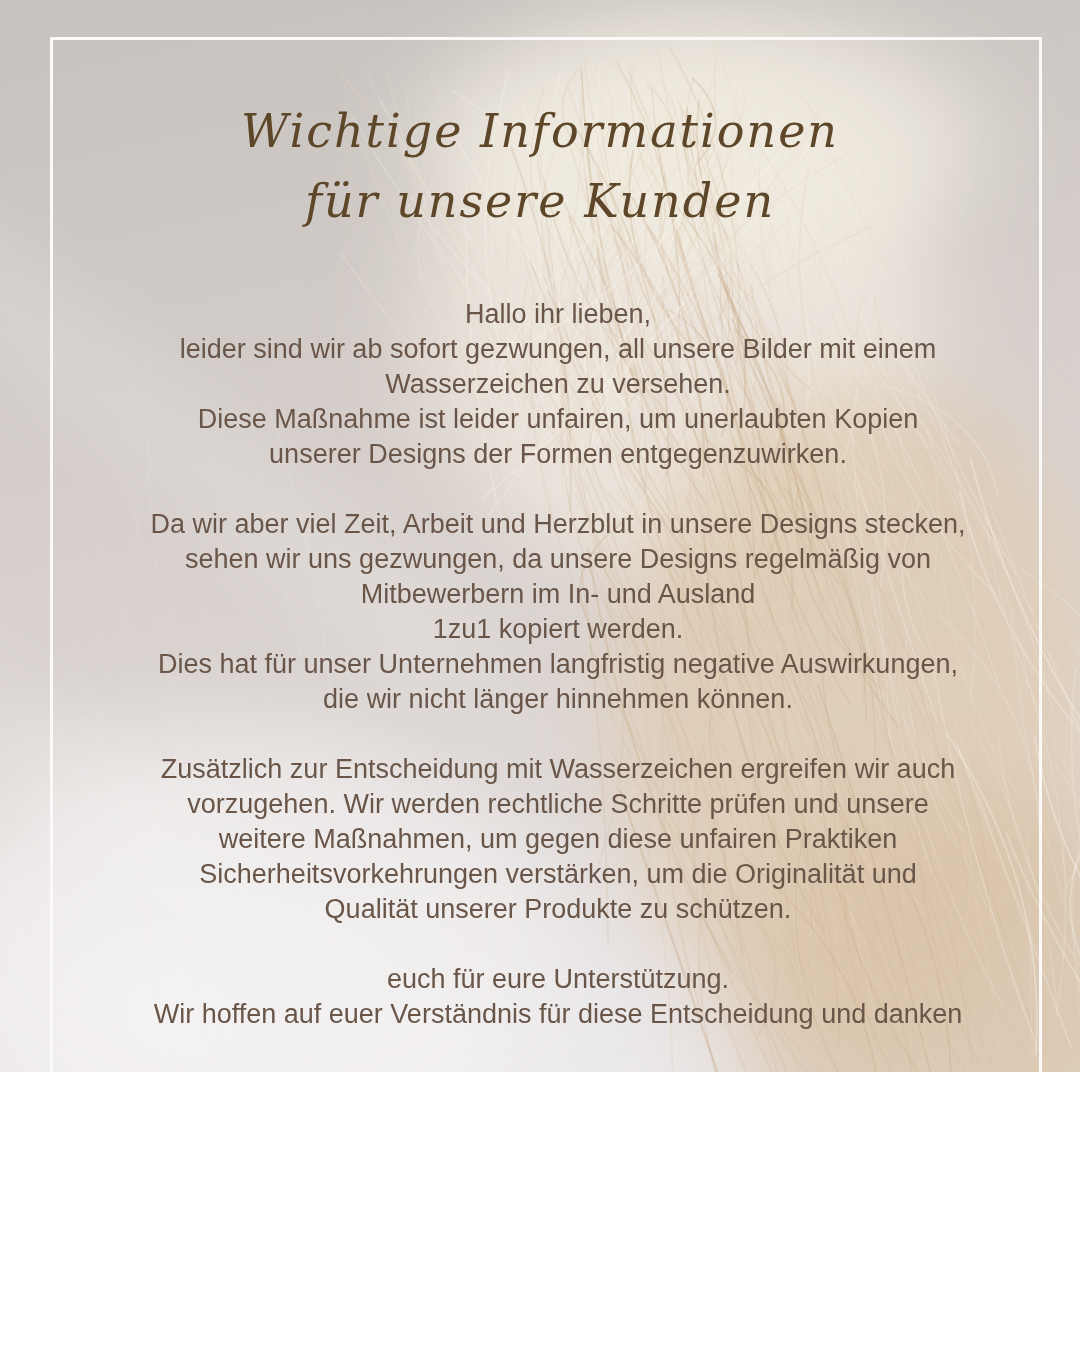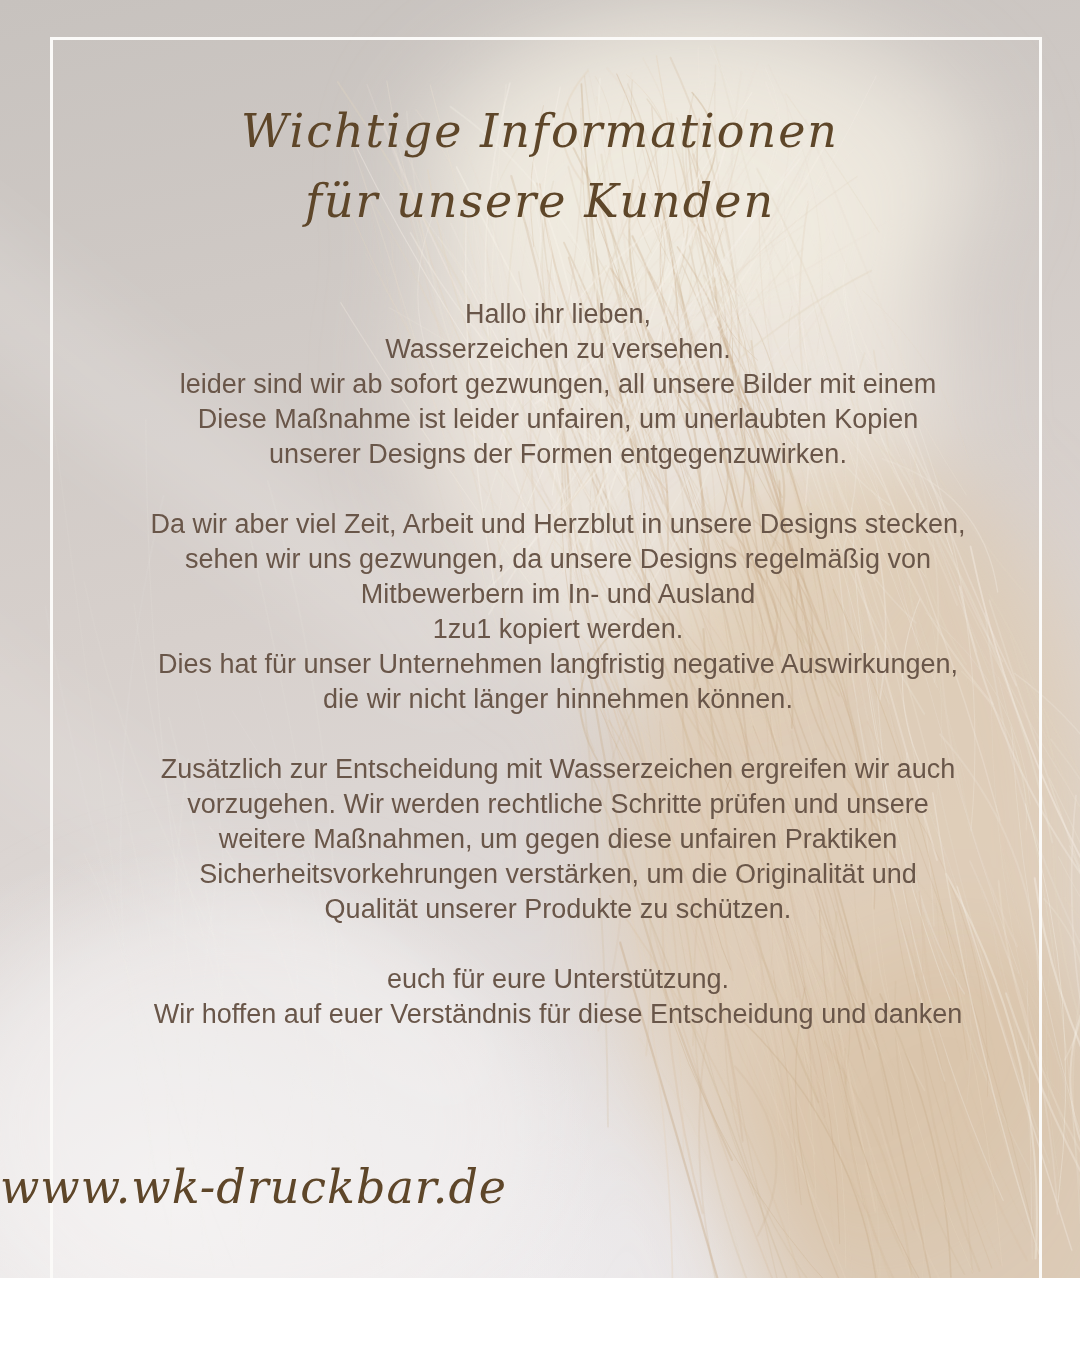--- a/index.html
+++ b/index.html
@@ -6,21 +6,21 @@
     --title-color:#5e4629;
     --body-color:#695649;
     --frame-color:#fbfaf8;
     --bg-top:#c7c2be;
     --bg-mid:#d7d0cc;
     --bg-bottom:#e9e6e7;
   }
   html,body{margin:0;padding:0;}
   .page{
     position:relative;
-    width:1080px;height:1278px;
+    width:1080px;height:1072px;
     overflow:hidden;
     font-family:"Liberation Sans",sans-serif;
     background-image:
       radial-gradient(620px 500px at 16% 94%, rgba(249,247,247,.85), rgba(249,247,247,0) 70%),
       radial-gradient(500px 380px at 50% 100%, rgba(240,238,240,.7), rgba(240,238,240,0) 75%),
       linear-gradient(168deg, var(--bg-top) 0%, var(--bg-mid) 45%, var(--bg-bottom) 100%);
     text-decoration: underline;
   }
   .pampas{
     position:absolute;inset:0;width:100%;height:100%;z-index:1;
@@ -649,22 +649,22 @@
 
   <div class="title-block">
     <div class="title-line">Wichtige Informationen</div>
     <div class="title-line">für unsere Kunden</div>
   </div>
 
   <div class="body-block">
 
     <div class="para">
       <div class="bline">Hallo ihr lieben,</div>
+      <div class="bline">leider sind wir ab sofort gezwungen, all unsere Bilder mit einem</div>
       <div class="bline">Wasserzeichen zu versehen.</div>
-      <div class="bline">leider sind wir ab sofort gezwungen, all unsere Bilder mit einem</div>
       <div class="bline">Diese Maßnahme ist leider unfairen, um unerlaubten Kopien</div>
       <div class="bline">unserer Designs der Formen entgegenzuwirken.</div>
     </div>
 
     <div class="para">
       <div class="bline">Da wir aber viel Zeit, Arbeit und Herzblut in unsere Designs stecken,</div>
       <div class="bline">sehen wir uns gezwungen, da unsere Designs regelmäßig von</div>
       <div class="bline">Mitbewerbern im In- und Ausland</div>
       <div class="bline">1zu1 kopiert werden.</div>
       <div class="bline">Dies hat für unser Unternehmen langfristig negative Auswirkungen,</div>

